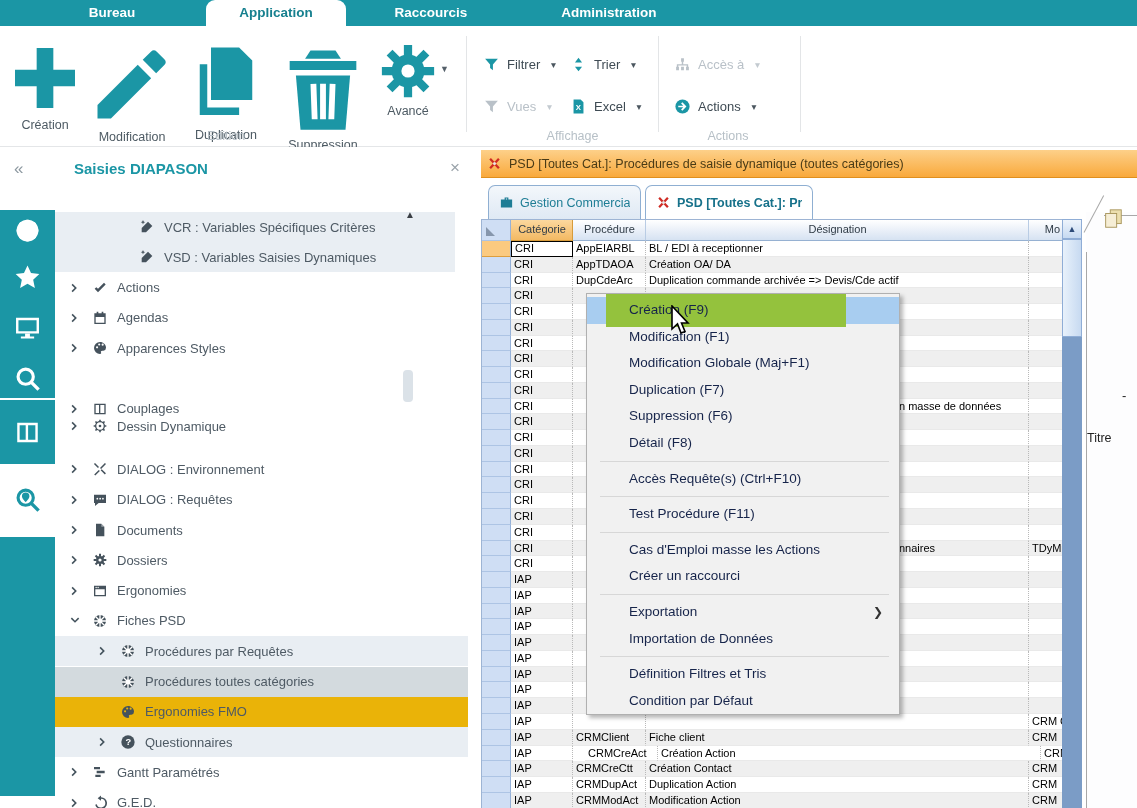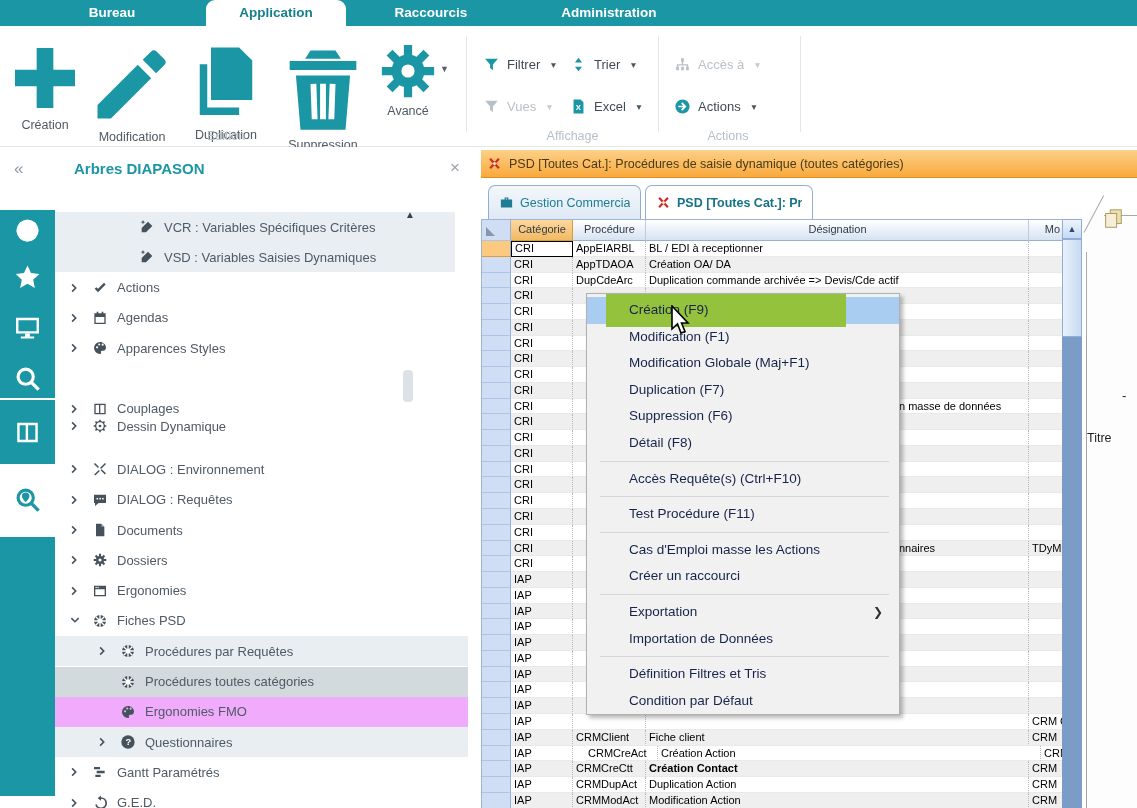--- a/index.html
+++ b/index.html
@@ -210,21 +210,21 @@
     <div class="rgroup-label" style="left: 688px; width: 80px;">Actions</div>
     <div class="rdivider" style="left: 466px;"></div>
     <div class="rdivider" style="left: 658px;"></div>
     <div class="rdivider" style="left: 800px;"></div>
   </div>
 
 <div class="workspace">
 
   <aside class="sidebar">
     <span class="sb-collapse">«</span>
-    <span class="sb-title">Arbres DIAPASON</span>
+    <span class="sb-title">Saisies DIAPASON</span>
     <span class="sb-close">×</span>
     <div id="strip">
         <div class="strip-seg" style="top: 63px; height: 188px;"></div>
         <div class="strip-seg" style="top: 253px; height: 64px;"></div>
         <div class="strip-seg" style="top: 390px; height: 259px;"></div>
         <span class="strip-icon" style="top: 69px;">
           <svg viewBox="0 0 24 24" width="100%" height="100%" fill="currentColor">
             <circle cx="12" cy="12" r="9"></circle>
             <circle cx="12" cy="12" r="3.6" fill="#fff"></circle>
             <g stroke="#fff" stroke-width="2" fill="none">
@@ -487,21 +487,21 @@
             <svg viewBox="0 0 24 24" width="100%" height="100%" fill="currentColor">
               <circle cx="12" cy="12" r="9"></circle>
               <circle cx="12" cy="12" r="3.6" fill="#fff"></circle>
               <g stroke="#fff" stroke-width="2" fill="none">
                 <path d="M12 3v18M3 12h18M5.6 5.6l12.8 12.8M18.4 5.6L5.6 18.4"></path>
               </g>
             </svg>
           </span>
           <span>Procédures toutes catégories</span>
         </div>
-        <div class="tree-item" style="top: 549.8px; width: 413px; background: #f0abfc;">
+        <div class="tree-item" style="top: 549.8px; width: 413px; background: #eab308;">
           <span style="width: 41px; flex: 0 0 auto;"></span>
           <span style="width: 14px; flex: 0 0 auto;"></span>
           <span class="ticon">
             <svg viewBox="0 0 24 24" width="100%" height="100%" fill="currentColor">
               <path d="M12 3a9 9 0 000 18c1.6 0 2.1-1 1.5-2.1-.7-1.3.2-2.6 1.9-2.6H17A4.8 4.8 0 0021 11.6C21 6.9 17 3 12 3zm-4.4 9.6a1.6 1.6 0 110-3.2 1.6 1.6 0 010 3.2zm3.2-4.3a1.6 1.6 0 110-3.2 1.6 1.6 0 010 3.2zm5.2.3a1.6 1.6 0 110-3.2 1.6 1.6 0 010 3.2z"></path>
             </svg>
           </span>
           <span>Ergonomies FMO</span>
         </div>
         <div class="tree-item" style="top: 580.1px; width: 413px; background: rgb(233, 238, 243);">
@@ -821,21 +821,21 @@
           <div class="gcell gutter" style="width: 29px;"></div>
           <div class="gcell" style="width: 62px;">IAP</div>
           <div class="gcell" style="width: 73px; margin-left: 12px;">CRMCreAct</div>
           <div class="gcell" style="width: 383px;">Création Action</div>
           <div class="gcell" style="width: 34px;">CRM</div>
         </div>
         <div class="grow alt" style="height: 15.78px;">
           <div class="gcell gutter" style="width: 29px;"></div>
           <div class="gcell" style="width: 62px;">IAP</div>
           <div class="gcell" style="width: 73px;">CRMCreCtt</div>
-          <div class="gcell" style="width: 383px; font-weight: bold;">Création Contact</div>
+          <div class="gcell" style="width: 383px;">Création Contact</div>
           <div class="gcell" style="width: 34px;">CRM</div>
         </div>
         <div class="grow" style="height: 15.78px;">
           <div class="gcell gutter" style="width: 29px;"></div>
           <div class="gcell" style="width: 62px;">IAP</div>
           <div class="gcell" style="width: 73px;">CRMDupAct</div>
           <div class="gcell" style="width: 383px;">Duplication Action</div>
           <div class="gcell" style="width: 34px;">CRM</div>
         </div>
         <div class="grow alt" style="height: 15.78px;">

